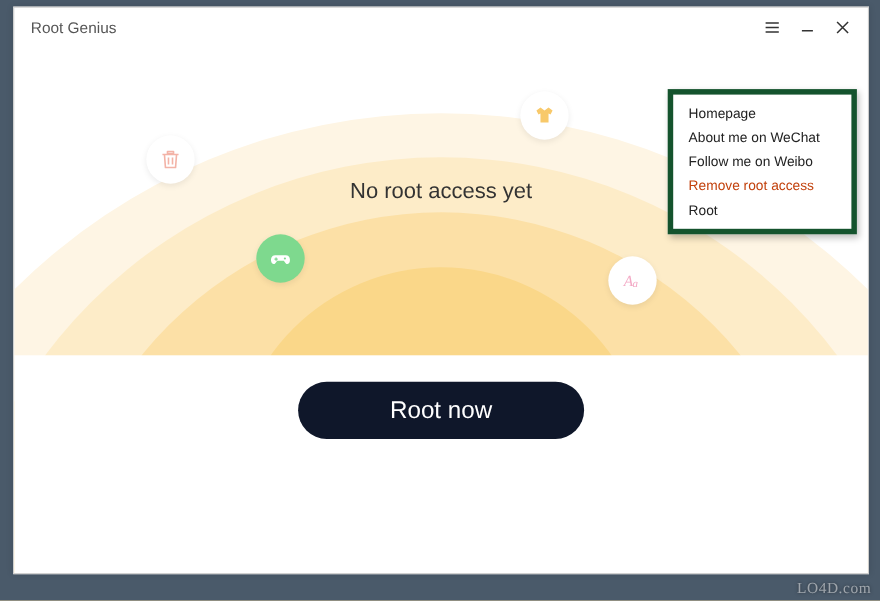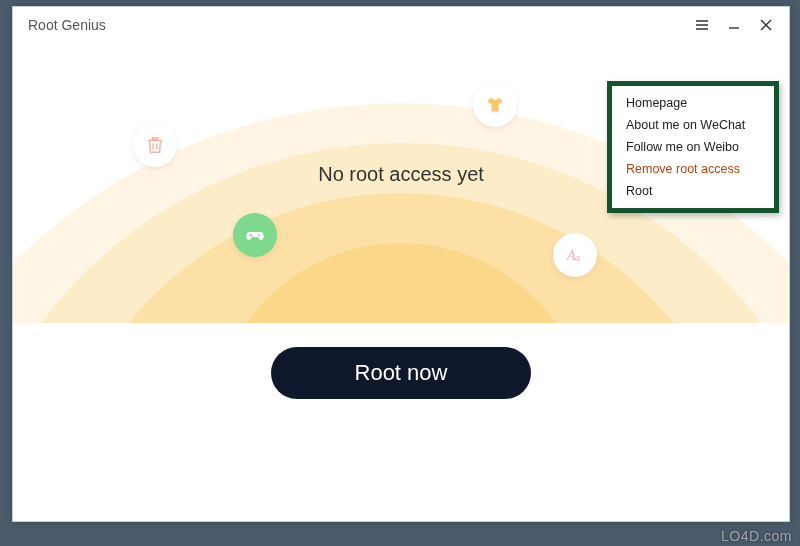--- a/index.html
+++ b/index.html
@@ -131,21 +131,21 @@
       color: #222;
       cursor: pointer;
     }
     .dd-item.disabled { color: #c2410c; cursor: default; }
     .watermark {
       position: absolute;
       right: 8px;
       bottom: 2px;
       color: rgba(255,255,255,0.5);
       font-size: 14px;
-      font-family: Liberation Sans, sans-serif;
+      font-family: Liberation Serif, serif;
       letter-spacing: 0.5px;
       text-shadow: 0 0 3px rgba(0,0,0,0.5);
       margin-left: 34px;
     }
   </style>
 </head>
 <body>
 
 <div class="window">
 

